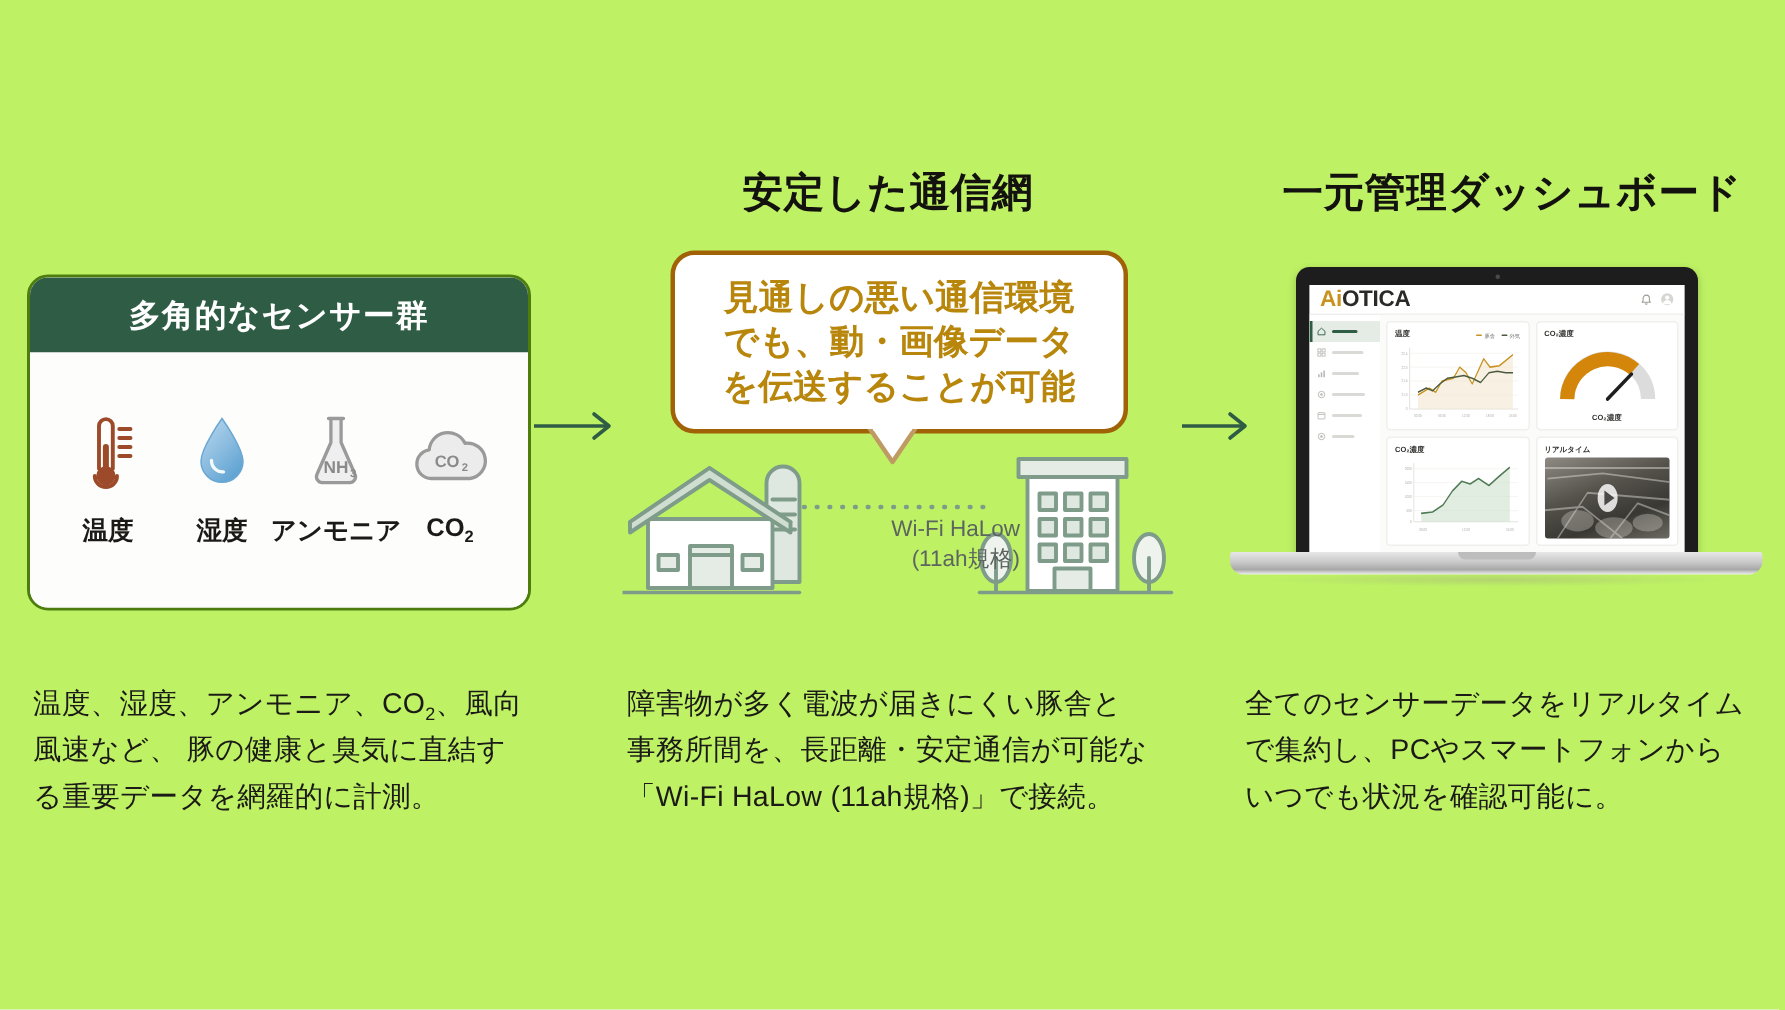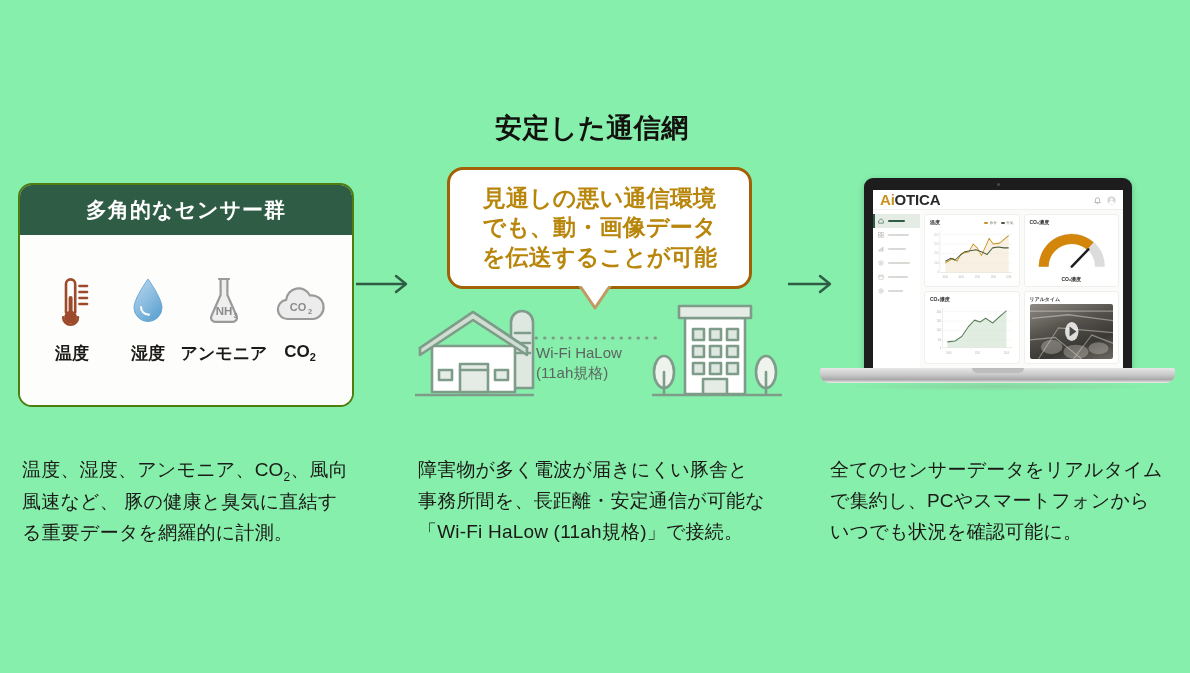--- a/index.html
+++ b/index.html
@@ -2,21 +2,21 @@
 <html><head>
 <meta charset="utf-8">
 <style>
   * { box-sizing: border-box; margin: 0; padding: 0; }
   html, body {
     width: 1190px; height: 673px;
     background: #f2f1ec;
     font-family: "Liberation Sans", "DejaVu Sans", sans-serif;
     overflow: hidden;
   }
-  #stage { position: relative; width: 1190px; height: 673px; background: #86efac; }
+  #stage { position: relative; width: 1190px; height: 673px; background: #bef264; }
 
   
   .col-heading {
     position: absolute;
     font-size: 27px;
     font-weight: 700;
     color: #14120f;
     letter-spacing: 0.5px;
     white-space: nowrap;
   }
@@ -69,22 +69,22 @@
   }
   #speech-bubble .line {
     font-size: 23px; font-weight: 700; color: #b8860b; line-height: 1.28;
     letter-spacing: 0.2px; white-space: nowrap;
   }
   #bubble-tail { position: absolute; left: 578px; top: 286px; }
 
   
   #comm-scene { position: absolute; left: 415px; top: 296px; width: 370px; height: 115px; }
   #link-label {
-    position: absolute; left: 536px; top: 343px; width: 160px;
-    text-align: left; color: #5d6560; font-size: 15px; line-height: 1.35;
+    position: absolute; left: 520px; top: 343px; width: 160px;
+    text-align: right; color: #5d6560; font-size: 15px; line-height: 1.35;
   }
 
   
   #laptop { position: absolute; left: 820px; top: 178px; width: 355px; height: 220px; }
   #laptop-lid {
     position: absolute; left: 44px; top: 0;
     width: 268px; height: 197px;
     background: #1d1d1d;
     border-radius: 9px 9px 3px 3px;
     padding: 12px 9px 7px 9px;
@@ -152,20 +152,21 @@
   #caption-left  { left: 22px;  width: 370px; }
   #caption-mid   { left: 418px; width: 380px; }
   #caption-right { left: 830px; width: 350px; }
 </style>
 </head>
 <body>
 
 <div id="stage">
 
   <div class="col-heading" id="heading-middle">安定した通信網</div>
+  <div class="col-heading" id="heading-right">一元管理ダッシュボード</div>
 
   <div id="sensor-card">
     <div id="sensor-card-header">
       <span class="title">多角的なセンサー群</span>
     </div>
     <div id="sensor-card-body">
 
       <div class="sensor-item">
         <span class="sensor-icon">
           <svg width="40" height="56" viewBox="0 0 40 56">

